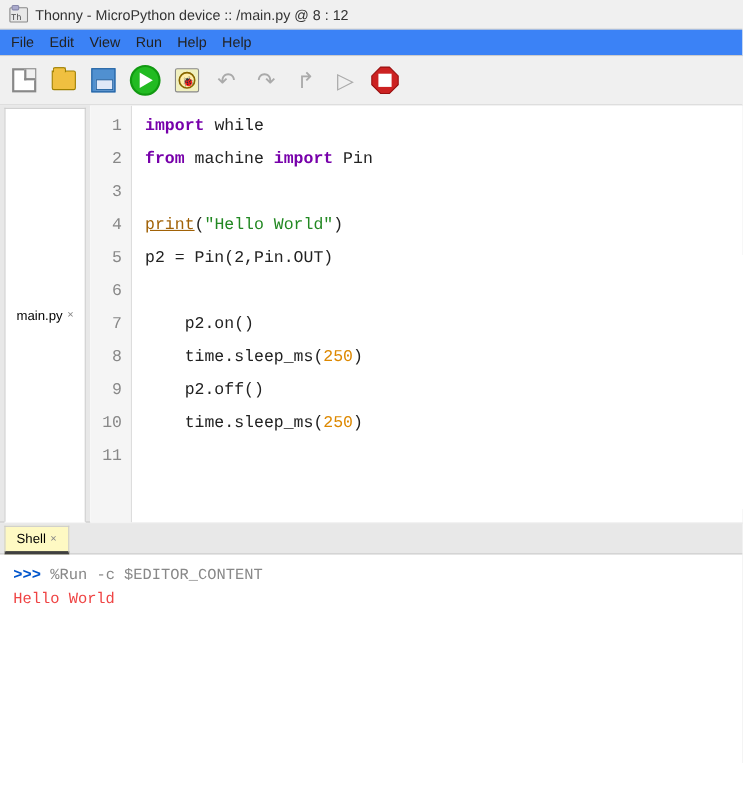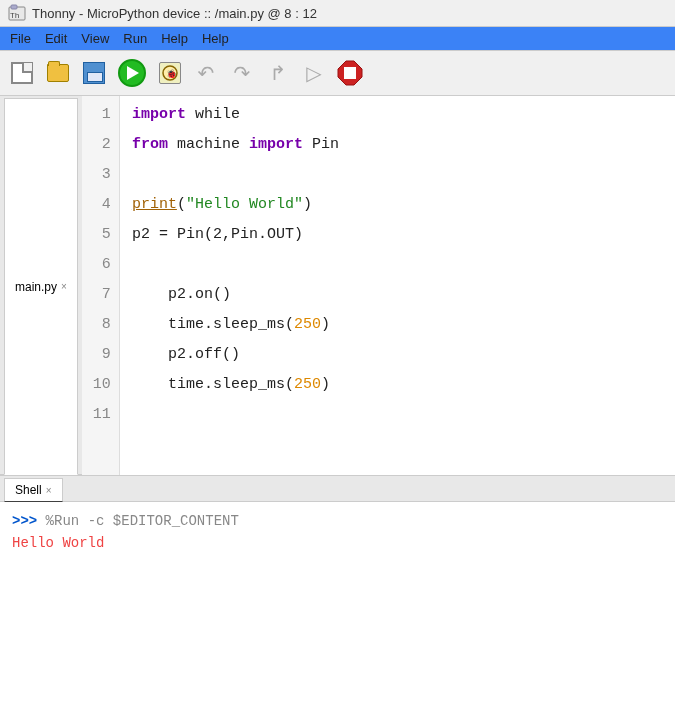--- a/index.html
+++ b/index.html
@@ -251,22 +251,22 @@
       border: 1px solid #ccc;
       border-bottom: none;
       background: #f8f8f8;
       cursor: pointer;
       display: flex;
       align-items: center;
       gap: 4px;
       margin-top: 2px;
     }
     .shell-tab.active {
-      background: #ffffff;
-      border-bottom: 1px solid #404040;
+      background: #fef9c3;
+      border-bottom: 3px solid #404040;
       margin-bottom: -1px;
     }
     #shell-content {
       padding: 8px 12px;
       font-family: 'Courier New', Courier, monospace;
       font-size: 14px;
       line-height: 22px;
       flex: 1;
     }
     .shell-prompt { color: #0055cc; font-weight: bold; }

